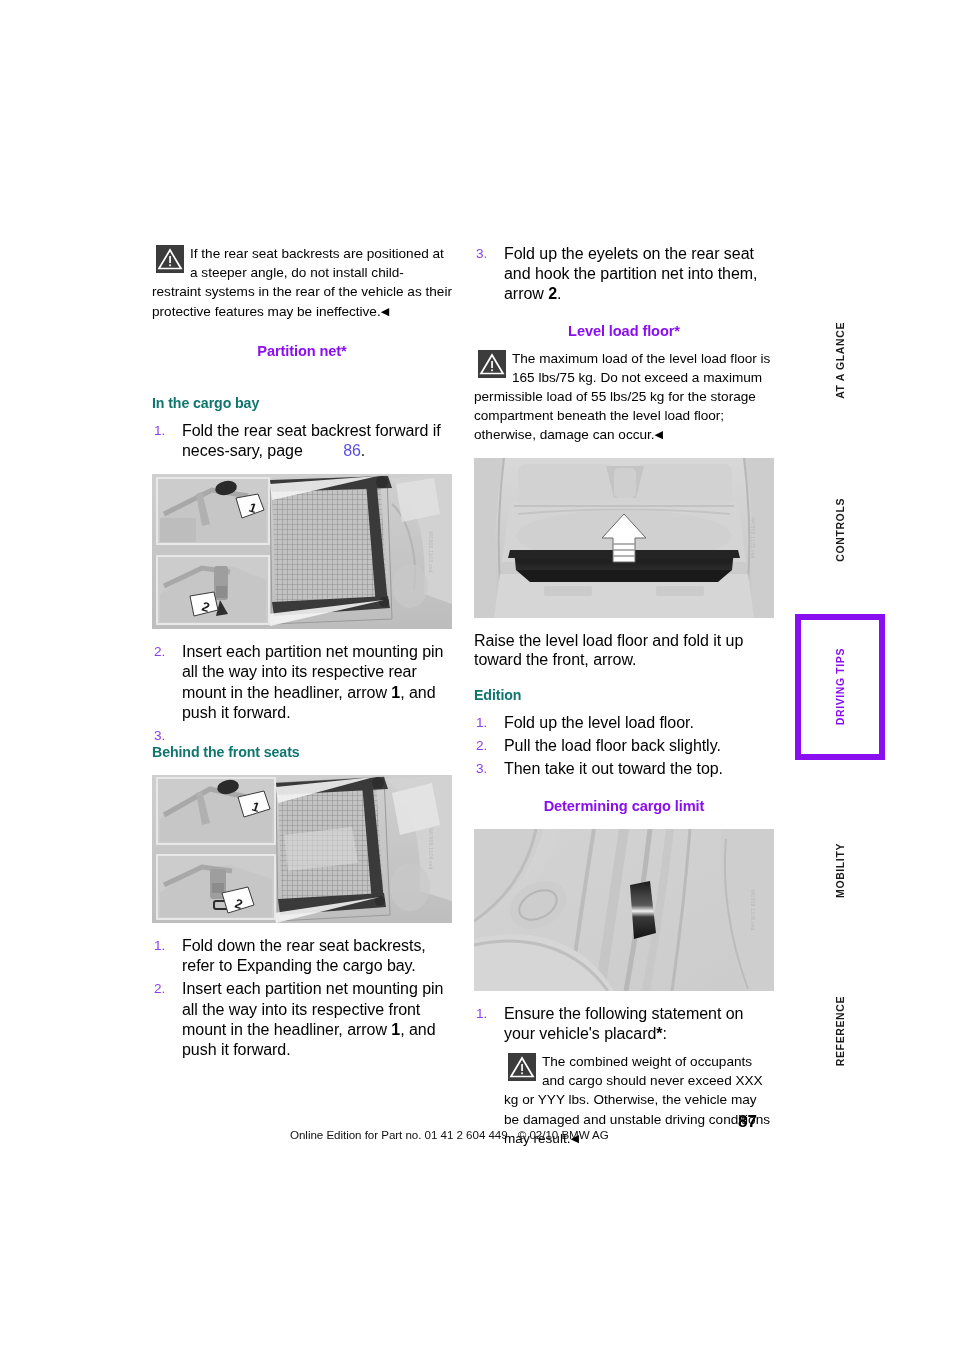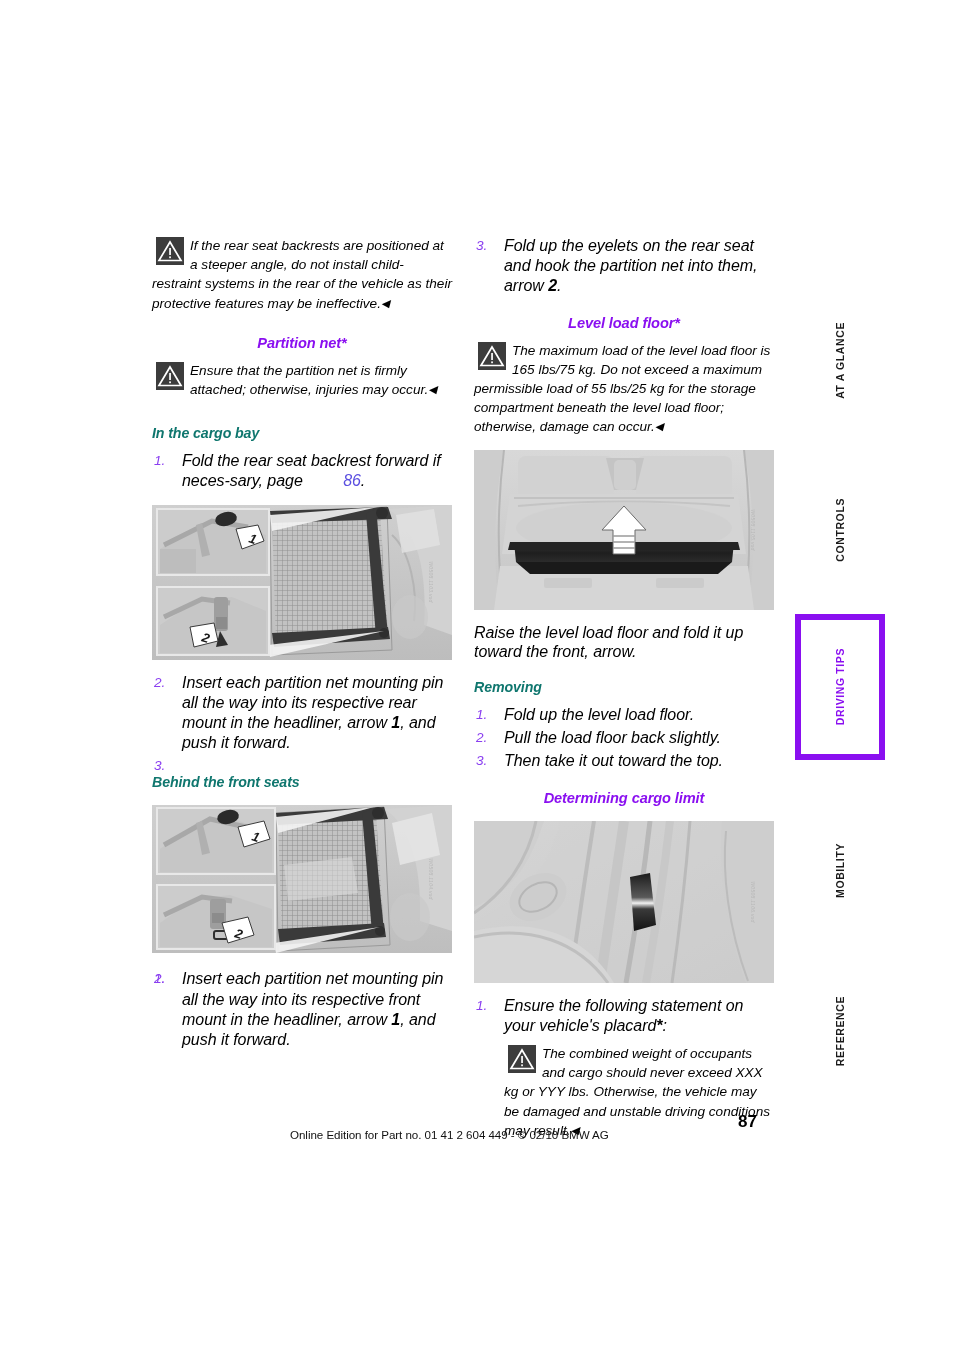--- a/index.html
+++ b/index.html
@@ -17,23 +17,22 @@
   .page { position: absolute; inset: 0; }
 
   .content {
     position: absolute;
     left: 152px; top: 228px;
     width: 622px; height: 850px;
   }
 
   .col {
     position: absolute;
-    top: 8px;
+    top: 16px;
     width: 300px;
-    font-style: italic;
   }
   .col-left  { left: 0; }
   .col-right { left: 322px; }
 
   
   .para, .li-text {
     font-size: 16px;
     line-height: 19.2px;
     letter-spacing: -0.05px;
   }
@@ -200,32 +199,20 @@
         </span>
         <span class="wtext">If the rear seat backrests are positioned at a steeper angle, do not install child-restraint systems in the rear of the vehicle as their protective features may be ineffective.</span><span class="end-mark">◀</span>
       </div>
 
       <div class="gap-xl"></div>
 
       <h2 class="head">Partition net*</h2>
 
       <div class="gap-s"></div>
 
-      <div class="warn">
-        <span class="tri-wrap">
-          <span class="tri">
-            <svg width="28" height="28" viewBox="0 0 28 28">
-              <polygon points="14,5 25,23.5 3,23.5" fill="none" stroke="#ffffff" stroke-width="1.7"></polygon>
-              <rect x="13.2" y="11" width="1.7" height="7" fill="#ffffff"></rect>
-              <rect x="13.2" y="19.4" width="1.7" height="1.8" fill="#ffffff"></rect>
-            </svg>
-          </span>
-        </span>
-        <span class="wtext">Ensure that the partition net is firmly attached; otherwise, injuries may occur.</span><span class="end-mark">◀</span>
-      </div>
 
       <div class="gap-s"></div>
 
 
       <div class="gap-l"></div>
 
       <h3 class="subhead">In the cargo bay</h3>
 
       <div class="gap-s"></div>
 
@@ -374,20 +361,21 @@
           </g>
         </svg>
         <span class="credit">W0508.1104.vsd</span>
       </div>
 
       <div class="gap-m"></div>
 
       <ol class="steps">
         <li>
           <span class="num">1.</span>
+          <span class="li-text">Fold down the rear seat backrests, refer to Expanding the cargo bay.</span>
         </li>
         <li>
           <span class="num">2.</span>
           <span class="li-text">
             <span>Insert each partition net mounting pin all the way into its respective front mount in the headliner, arrow </span><b class="arrownum">1</b><span>, and push it forward.</span>
           </span>
         </li>
       </ol>
 
     </div>
@@ -469,21 +457,21 @@
         </svg>
         <span class="credit">W0508.1105.vsd</span>
       </div>
 
       <div class="gap-m"></div>
 
       <p class="para">Raise the level load floor and fold it up toward the front, arrow.</p>
 
       <div class="gap-l"></div>
 
-      <h3 class="subhead">Removing</h3>
+      <h3 class="subhead">Edition</h3>
 
       <div class="gap-s"></div>
 
       <ol class="steps">
         <li>
           <span class="num">1.</span>
           <span class="li-text">Fold up the level load floor.</span>
         </li>
         <li>
           <span class="num">2.</span>

